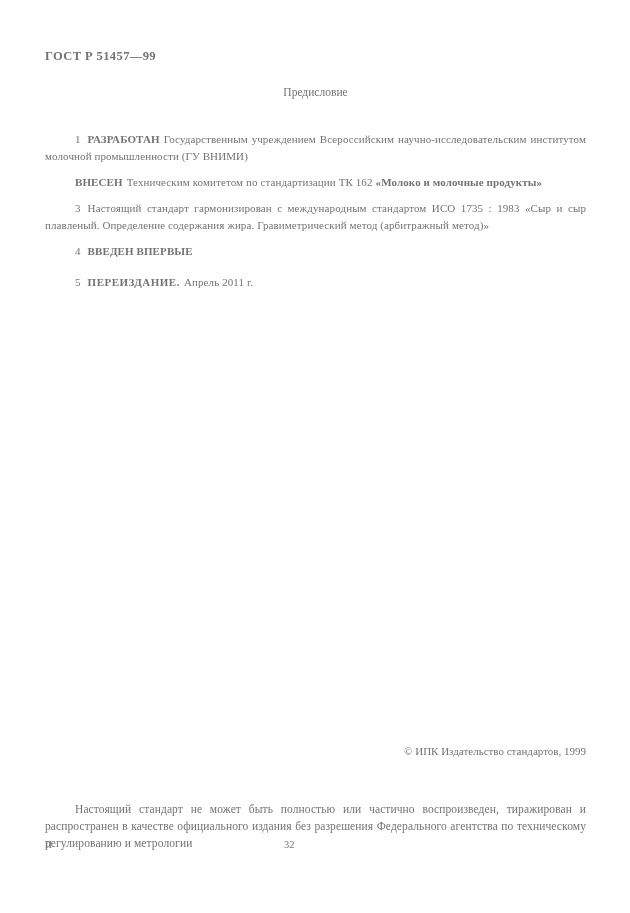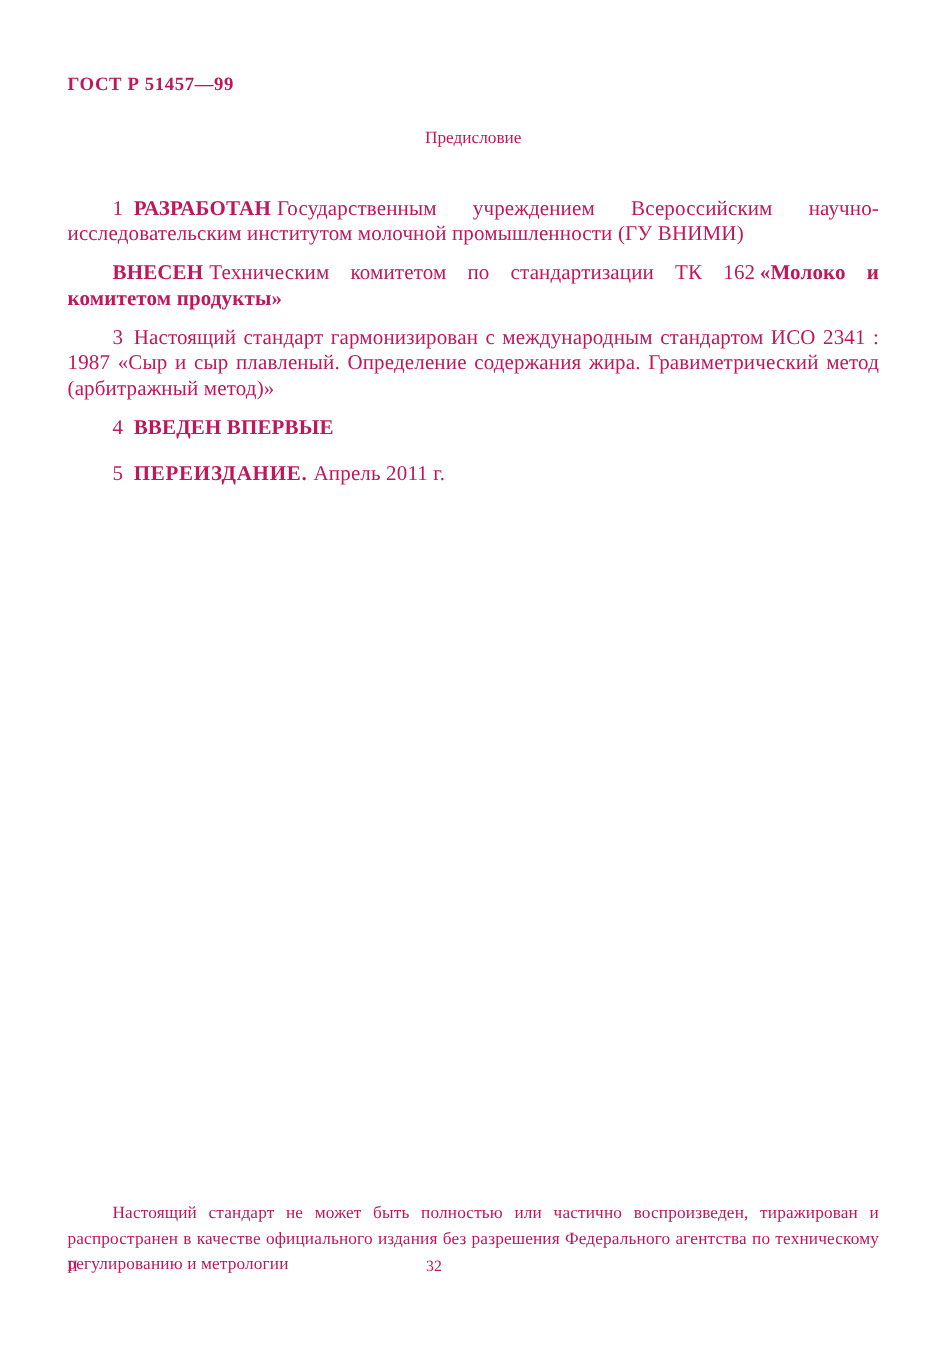--- a/index.html
+++ b/index.html
@@ -6,40 +6,40 @@
     margin: 0;
     padding: 0;
     background: #ffffff;
   }
   .page {
     position: relative;
     width: 630px;
     height: 913px;
     box-sizing: border-box;
     background: #ffffff;
-    color: #be185d;
+    color: #737373;
     font-family: "Liberation Serif", "DejaVu Serif", serif;
     padding: 49px 44px 0 45px;
     overflow: hidden;
   }
   .doc-code {
     font-size: 12.5px;
     font-weight: bold;
     letter-spacing: 0.4px;
     line-height: 14px;
   }
   .section-title {
     text-align: center;
     font-size: 11.5px;
     line-height: 15px;
     margin: 22px 0 31px 0;
   }
   .item {
     margin: 0 0 9px 0;
-    font-size: 14px;
+    font-size: 11px;
     line-height: 17px;
     text-indent: 30px;
     text-align: justify;
     letter-spacing: 0.1px;
   }
   .item .num { margin-right: 7px; }
   .item .kw  { font-weight: bold; margin-right: 4px; }
   .item .txt-bold { font-weight: bold; margin-left: 3px; }
   .item .num:empty, .item .kw:empty, .item .txt:empty, .item .txt-bold:empty { display: none; }
   .item.reissue { margin-top: 14px; }
@@ -85,37 +85,38 @@
 
   <div class="doc-code">ГОСТ Р 51457—99</div>
 
   <div class="section-title">Предисловие</div>
 
   <p class="item">
     <span class="num">1</span><span class="kw">РАЗРАБОТАН</span><span class="txt">Государственным учреждением Всероссийским научно-исследовательским институтом молочной промышленности (ГУ ВНИМИ)</span>
   </p>
 
   <p class="item">
-    <span class="kw">ВНЕСЕН</span><span class="txt">Техническим комитетом по стандартизации ТК 162</span><span class="txt-bold">«Молоко и комитетом продукты»</span>
+    <span class="kw">ВНЕСЕН</span><span class="txt">Техническим комитетом по стандартизации ТК 162</span><span class="txt-bold">«Молоко и молочные продукты»</span>
   </p>
 
 
   <p class="item">
-    <span class="num">3</span><span class="txt">Настоящий стандарт гармонизирован с международным стандартом ИСО 2341 : 1987 «Сыр и сыр плавленый. Определение содержания жира. Гравиметрический метод (арбитражный метод)»</span>
+    <span class="num">3</span><span class="txt">Настоящий стандарт гармонизирован с международным стандартом ИСО 1735 : 1983 «Сыр и сыр плавленый. Определение содержания жира. Гравиметрический метод (арбитражный метод)»</span>
   </p>
 
   <p class="item">
     <span class="num">4</span><span class="kw">ВВЕДЕН ВПЕРВЫЕ</span>
   </p>
 
   <p class="item reissue">
     <span class="num">5</span><span class="kw">ПЕРЕИЗДАНИЕ.</span><span class="txt">Апрель 2011 г.</span>
   </p>
 
   <div class="copyright">
+    <div>© ИПК Издательство стандартов, 1999</div>
   </div>
 
   <p class="disclaimer">Настоящий стандарт не может быть полностью или частично воспроизведен, тиражирован и распространен в качестве официального издания без разрешения Федерального агентства по техни­ческому регулированию и метрологии</p>
 
   <div class="footer-row">
     <span class="sheet-roman">II</span>
     <span class="page-num">32</span>
   </div>
 
 </div>

